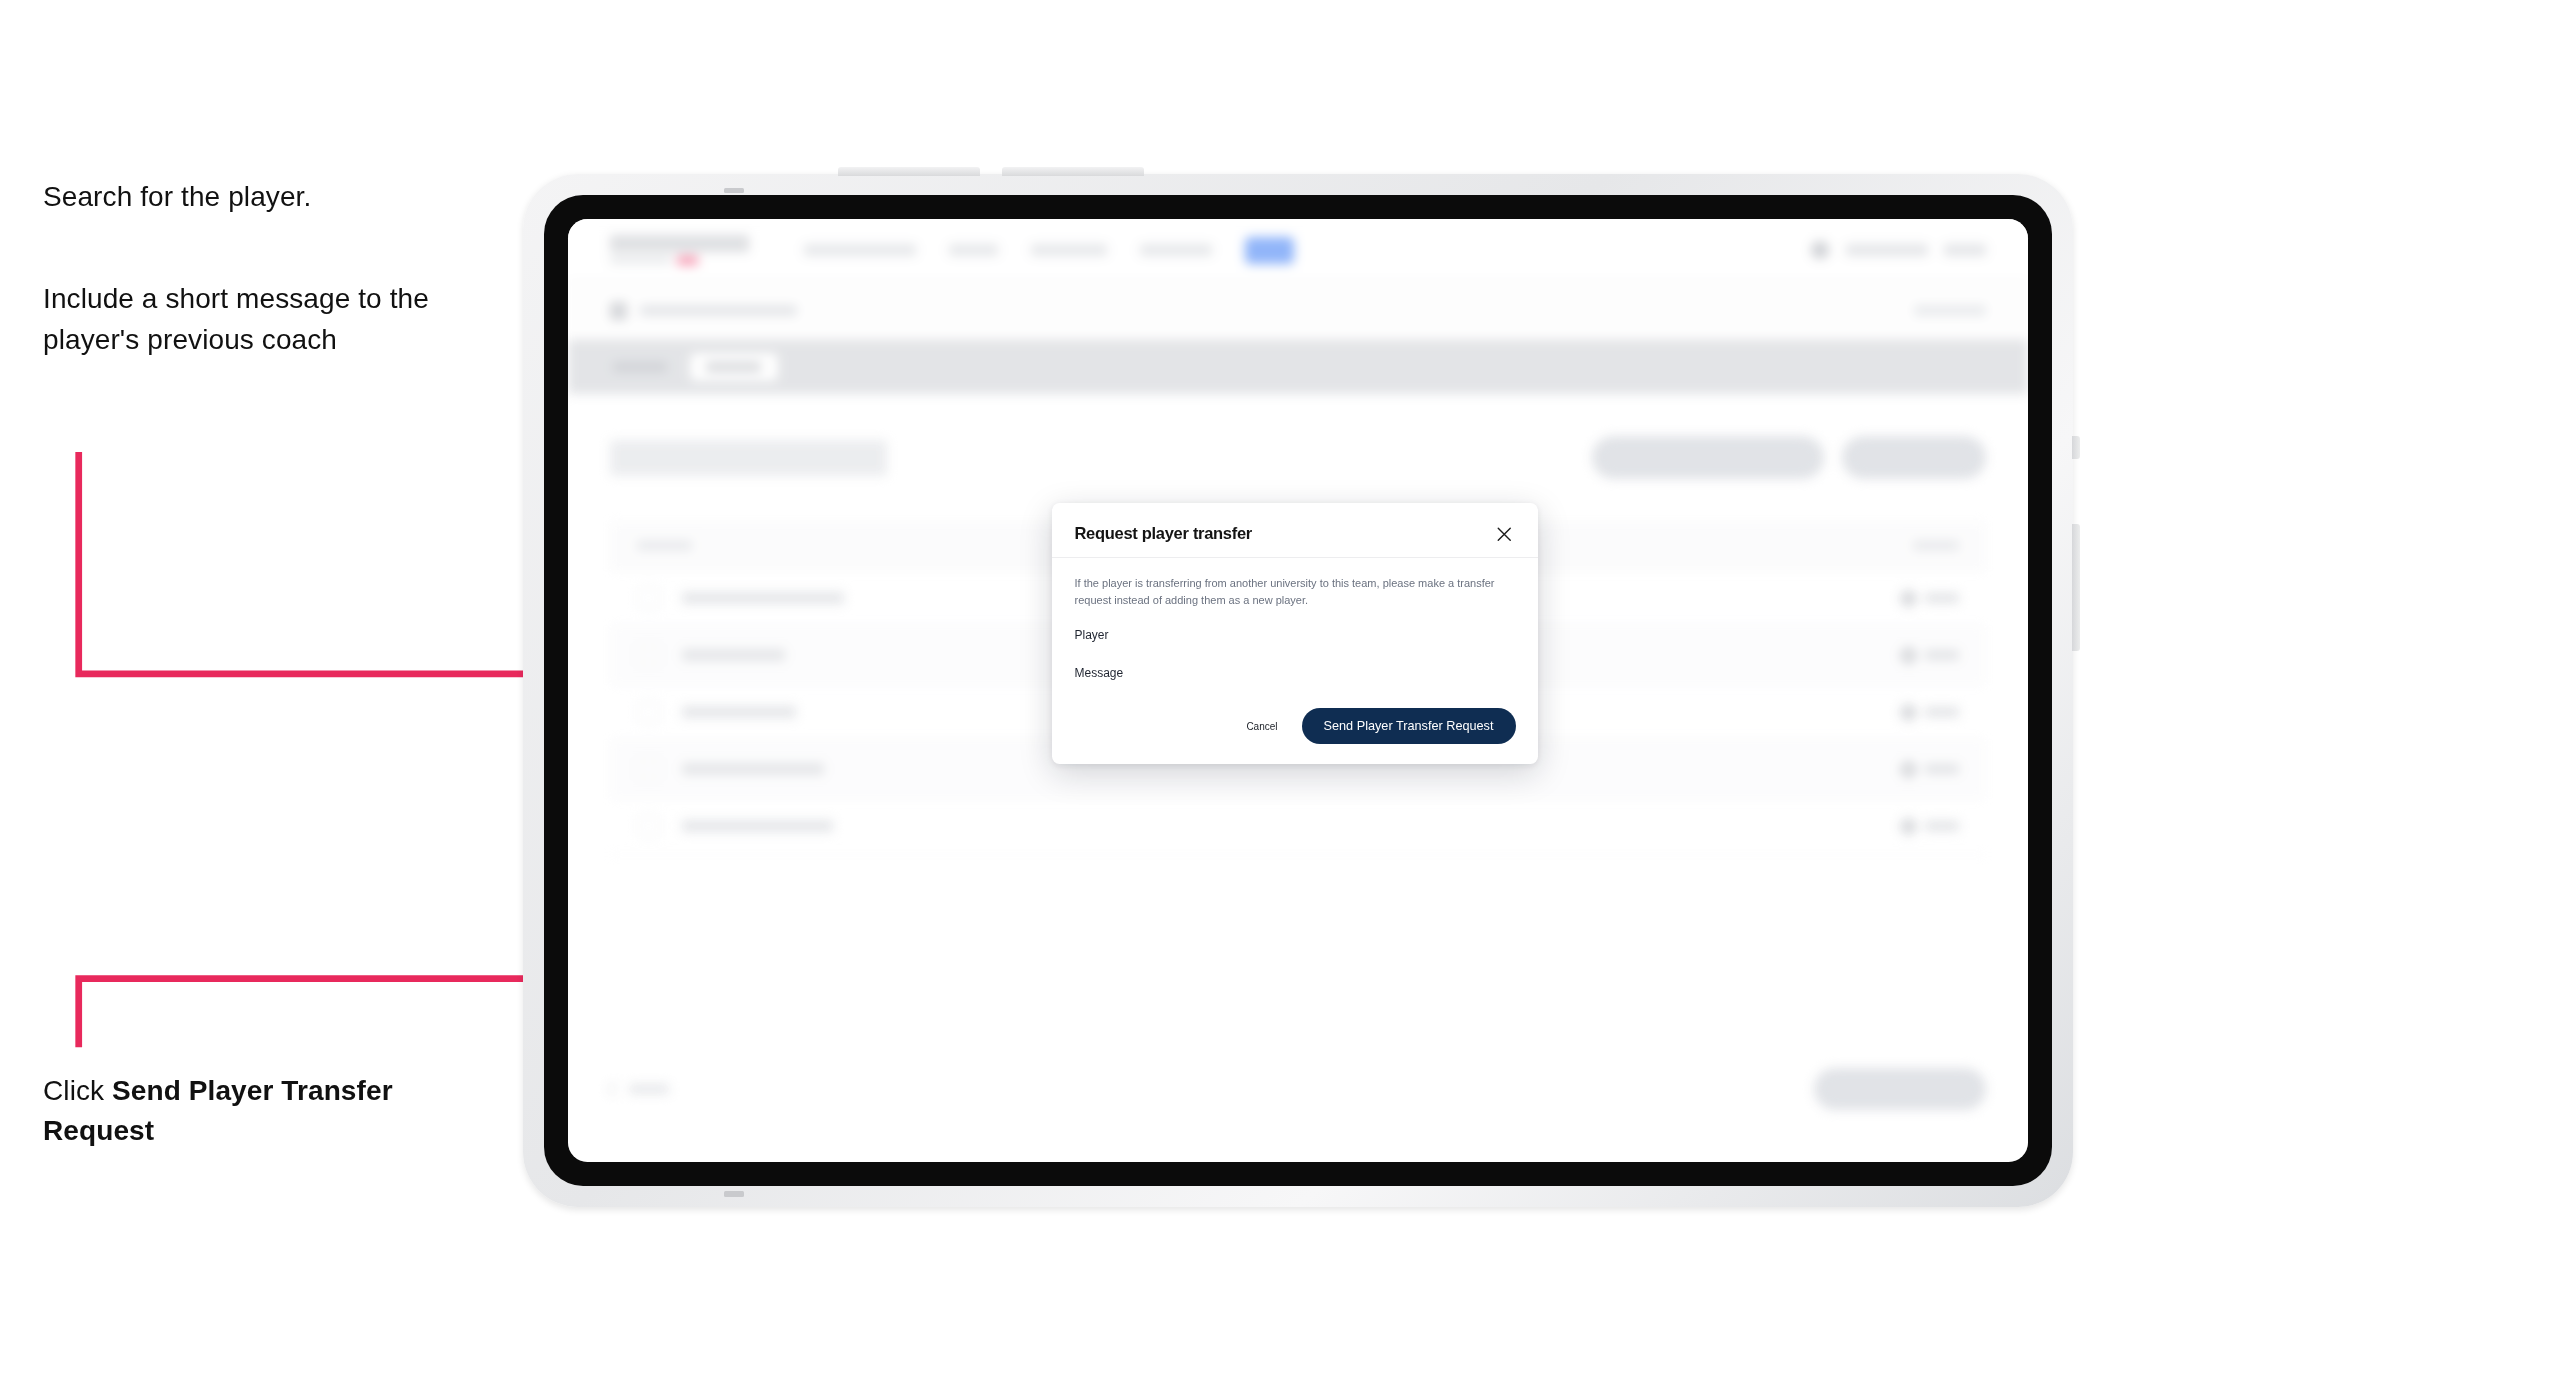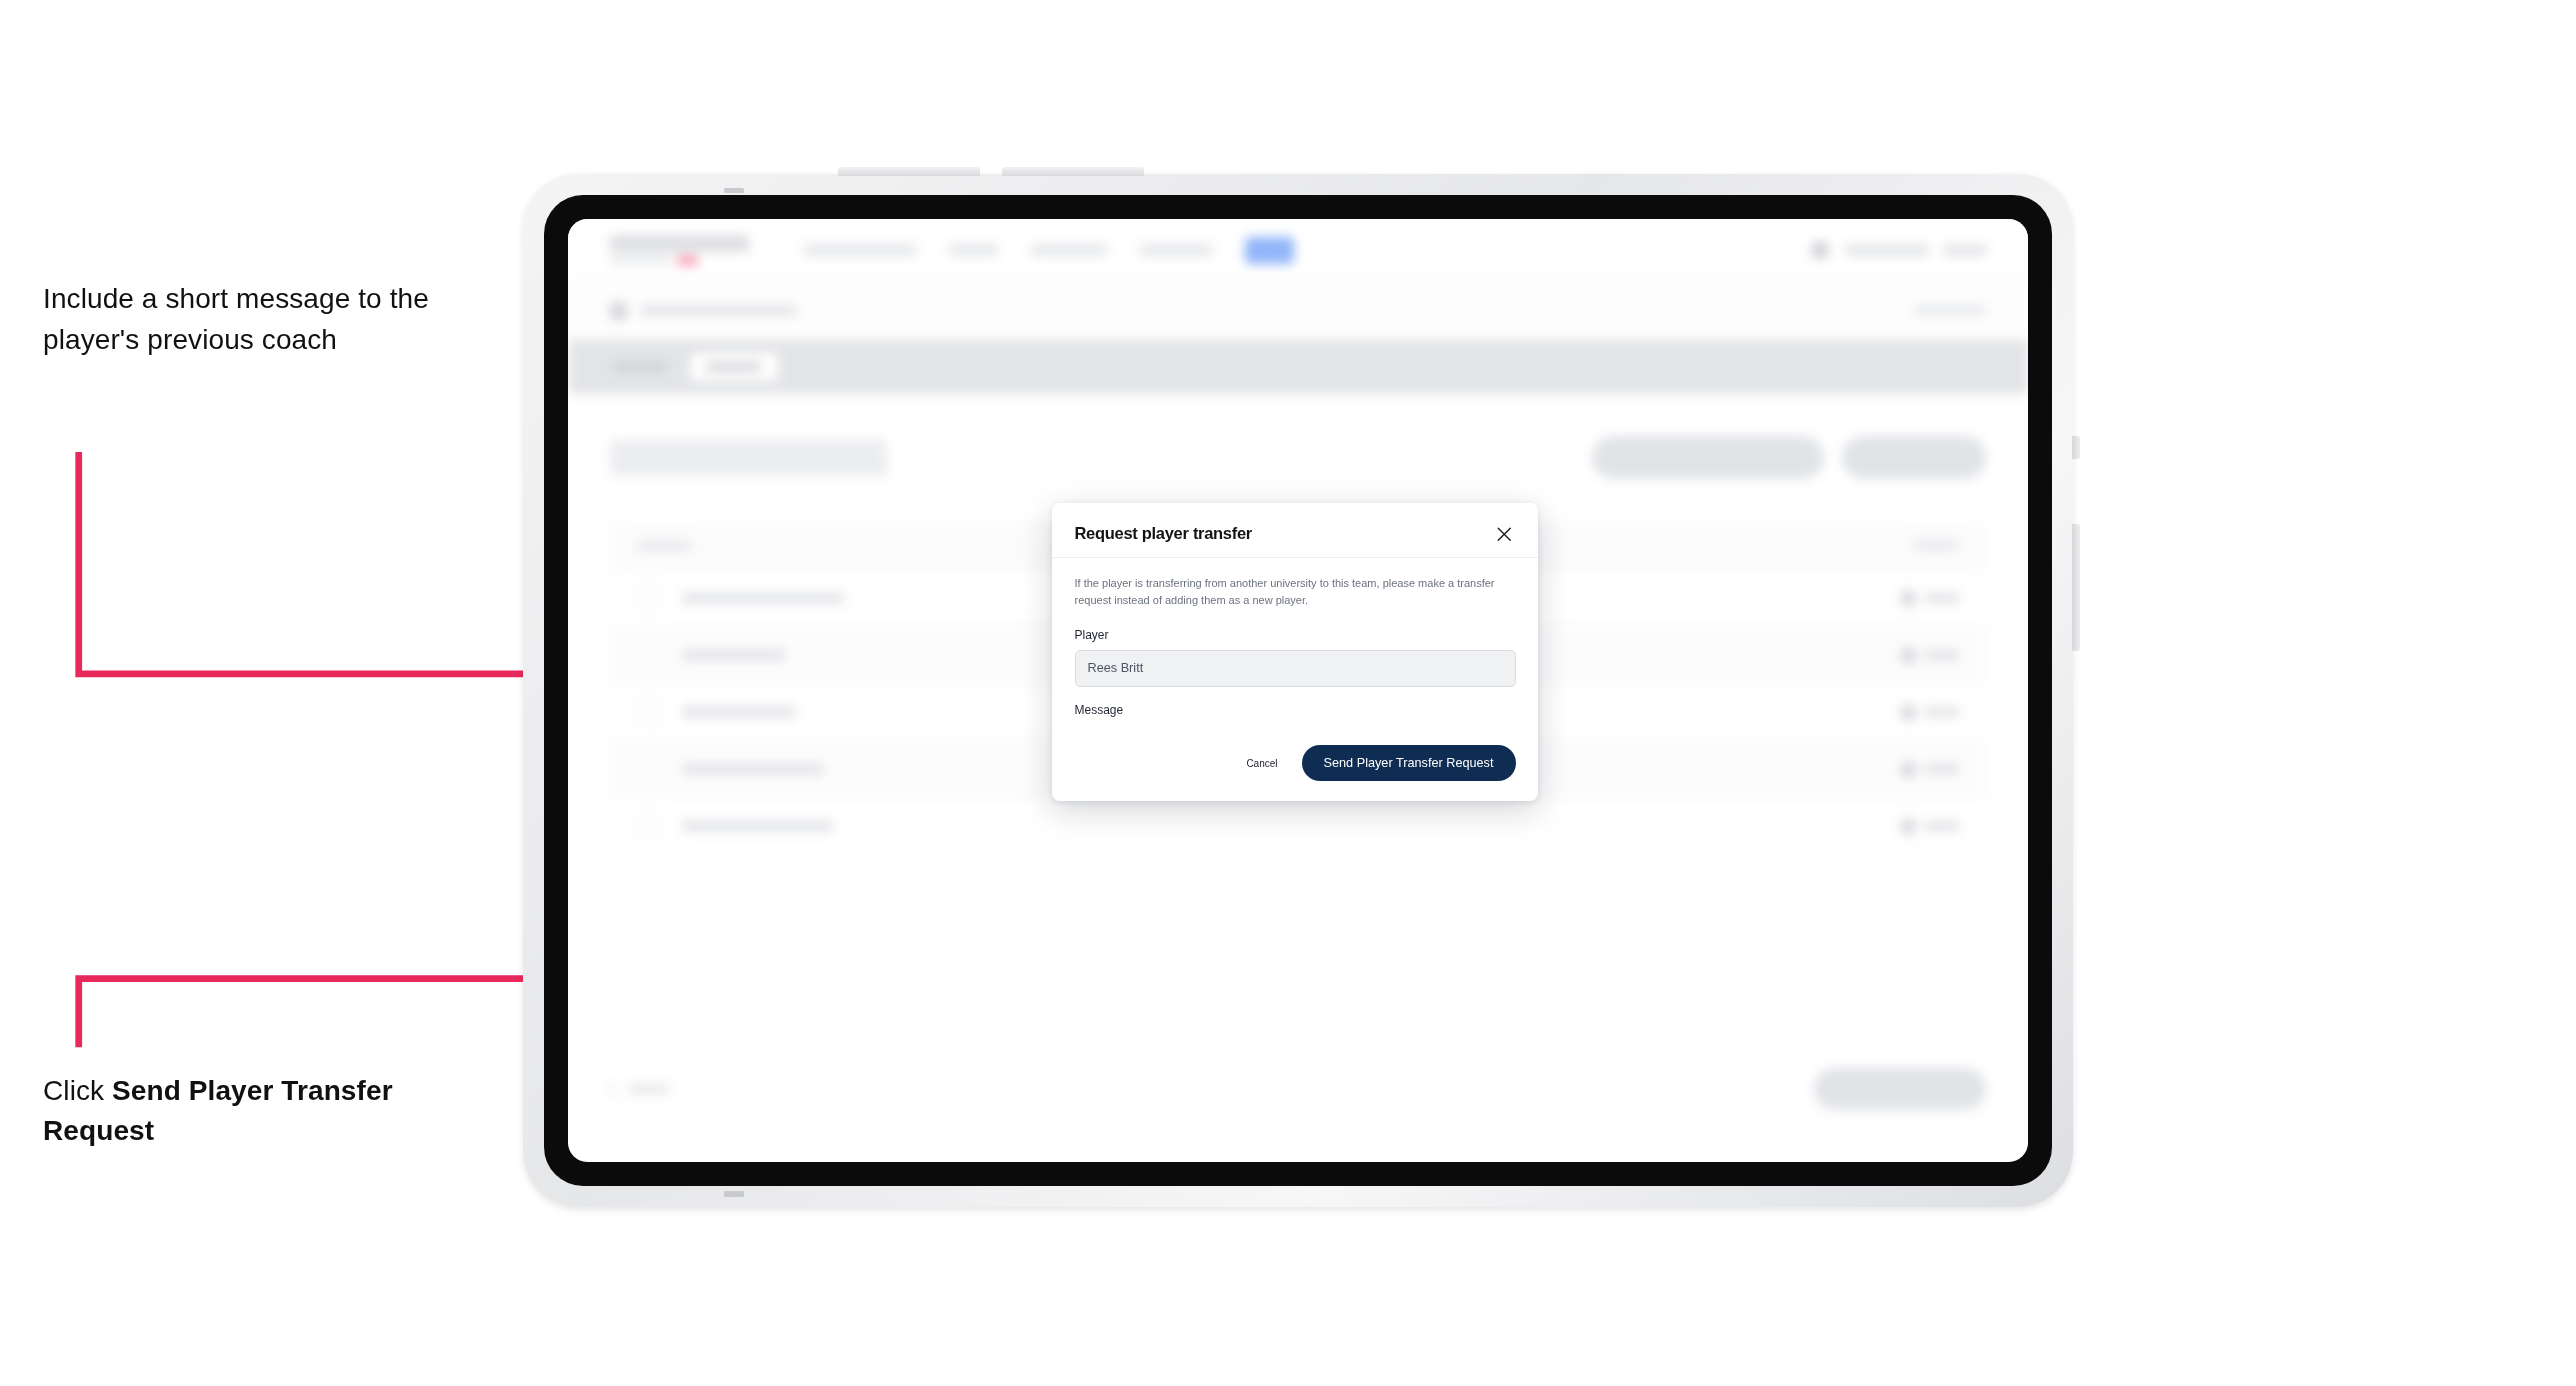--- a/index.html
+++ b/index.html
@@ -215,20 +215,21 @@
     cursor: pointer;
     font-family: "Liberation Sans", sans-serif;
     white-space: nowrap;
   }
 </style>
 </head>
 <body>
 
 <div id="stage">
 
+  <div class="annot" id="annot-search">Search for the player.</div>
 
   <div class="annot" id="annot-message">Include a short message to the player's previous coach</div>
 
   <div class="annot" id="annot-click">
     <span>Click </span><b>Send Player Transfer Request</b>
   </div>
 
   <svg id="arrows" viewBox="0 0 3440 1851" width="2576" height="1386">
 
     <polyline points="105,608 105,900 1368,900" fill="none" stroke="#E8295C" stroke-width="9" stroke-linecap="square" stroke-linejoin="miter"></polyline>
@@ -367,21 +368,20 @@
         <svg width="16.5" height="16.5" viewBox="0 0 22 22" aria-hidden="true">
           <path d="M3 3 L19 19 M19 3 L3 19" stroke="#1d1d1d" stroke-width="1.9" fill="none" stroke-linecap="round"></path>
         </svg>
       </div>
     </div>
 
     <div class="modal-body">
       <p class="modal-desc">If the player is transferring from another university to this team, please make a transfer request instead of adding them as a new player.</p>
 
       <div class="field-label">Player</div>
-      <div class="player-input">Rees Britt</div>
 
       <div class="spacer-20"></div>
 
       <div class="field-label">Message</div>
 
     </div>
 
     <div class="modal-foot">
       <button class="cancel-btn">Cancel</button>
       <button class="primary-btn">Send Player Transfer Request</button>

